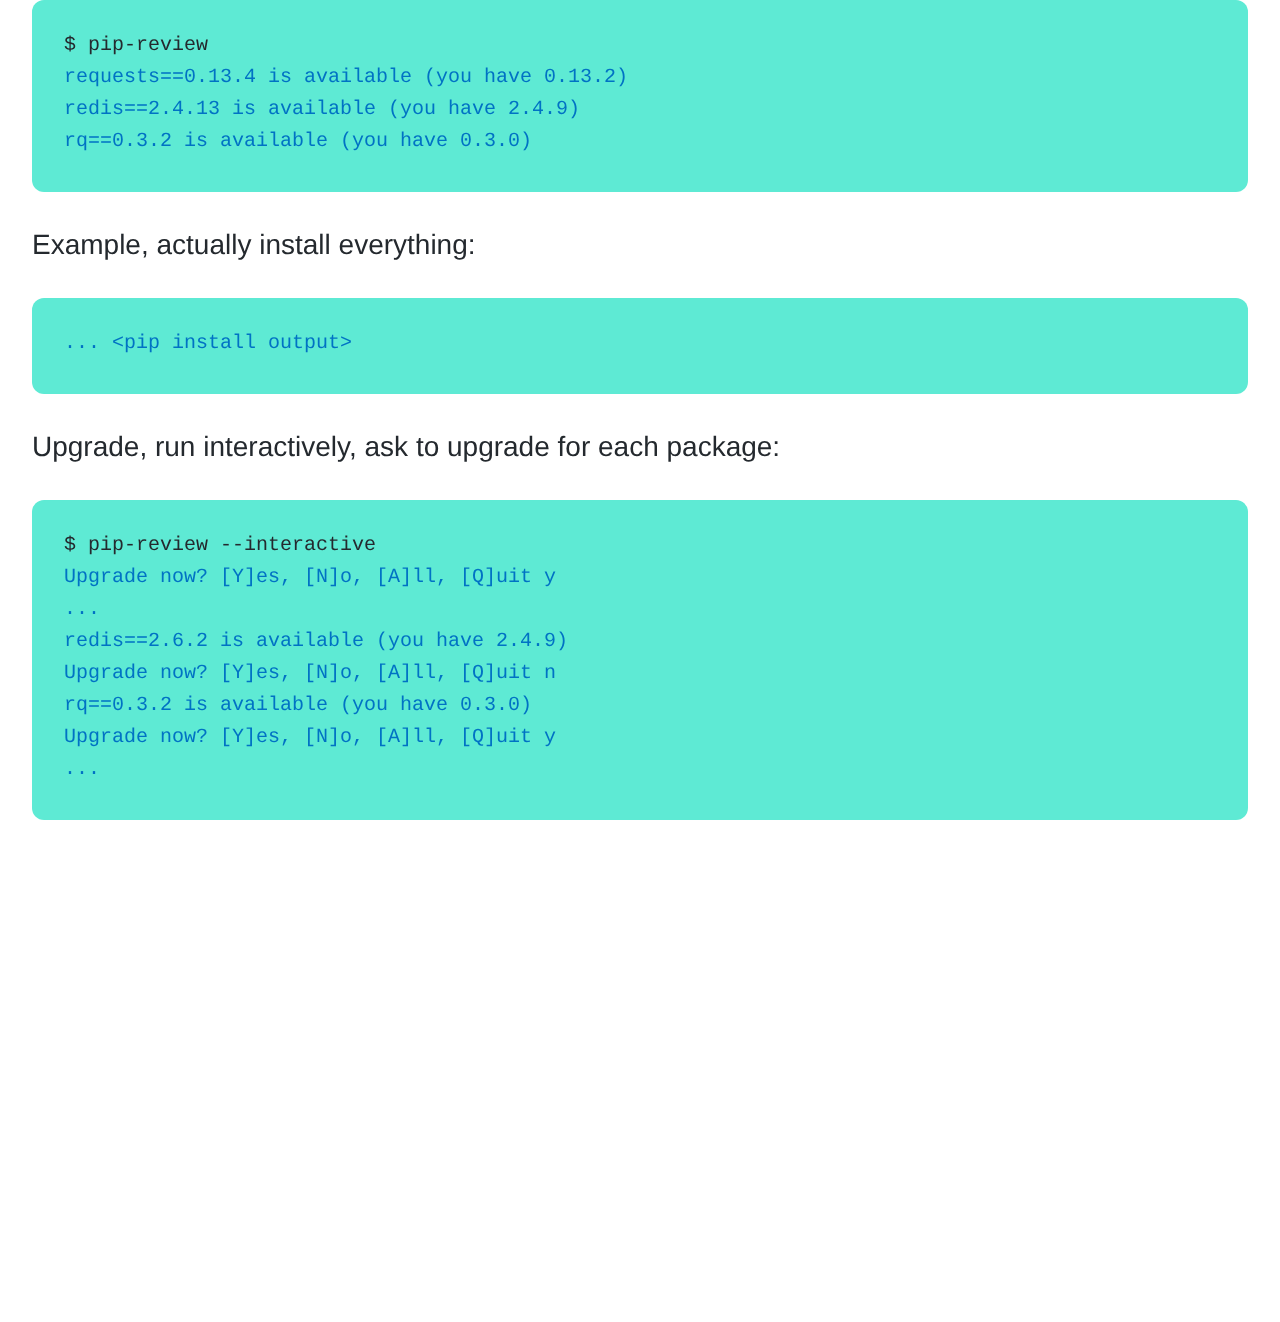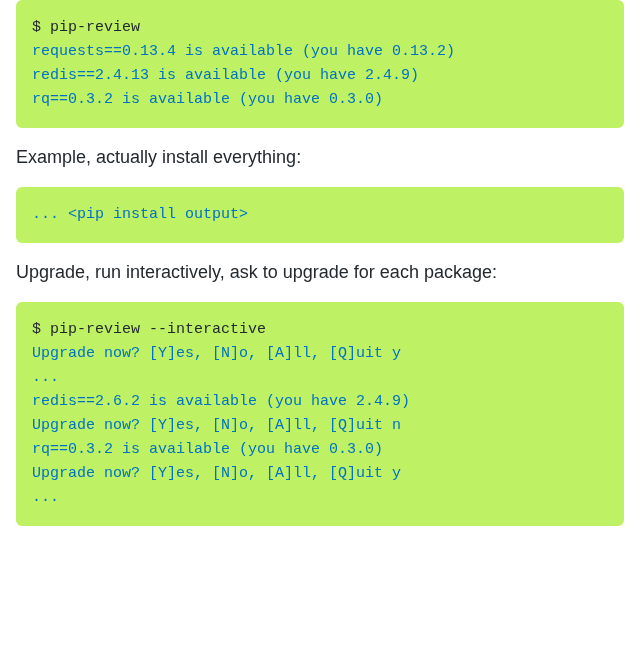--- a/index.html
+++ b/index.html
@@ -10,34 +10,34 @@
     body {
       font-family: -apple-system, BlinkMacSystemFont, "Segoe UI", Helvetica, Arial, sans-serif;
       font-size: 16px;
       line-height: 1.5;
       color: #24292e;
       background: #ffffff;
       padding: 0;
       width: 640px;
     }
     .code-block {
-      background: #bef264;
+      background: #5eead4;
       border-radius: 6px;
       padding: 16px;
       margin: 0 16px 16px 16px;
       font-family: "SFMono-Regular", Consolas, "Liberation Mono", Menlo, monospace;
-      font-size: 15px;
+      font-size: 10px;
       line-height: 1.6;
       overflow-x: auto;
     }
     .code-line {
       white-space: pre;
     }
     .prose {
-      font-size: 18px;
+      font-size: 14px;
       color: #24292e;
       margin: 0 16px 16px 16px;
       font-weight: 400;
     }
     .prompt {
       color: #24292e;
     }
     .cmd {
       color: #24292e;
     }

